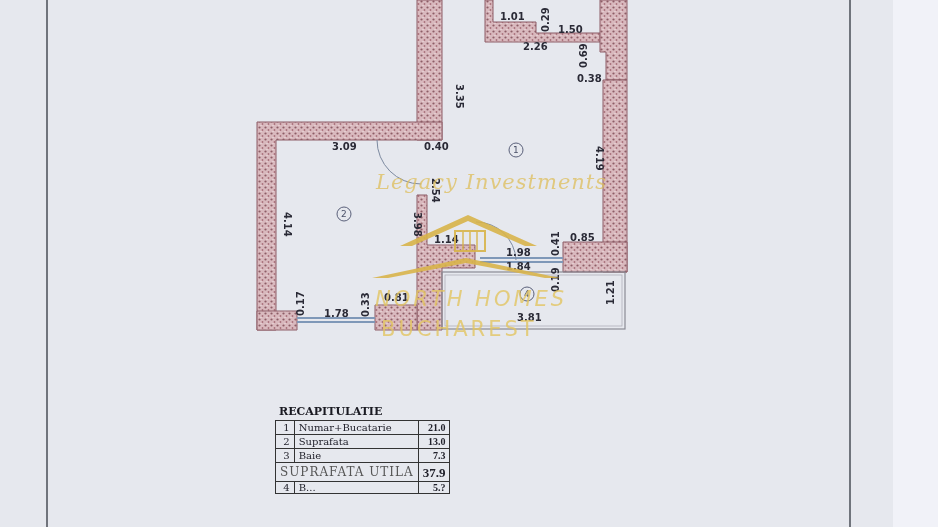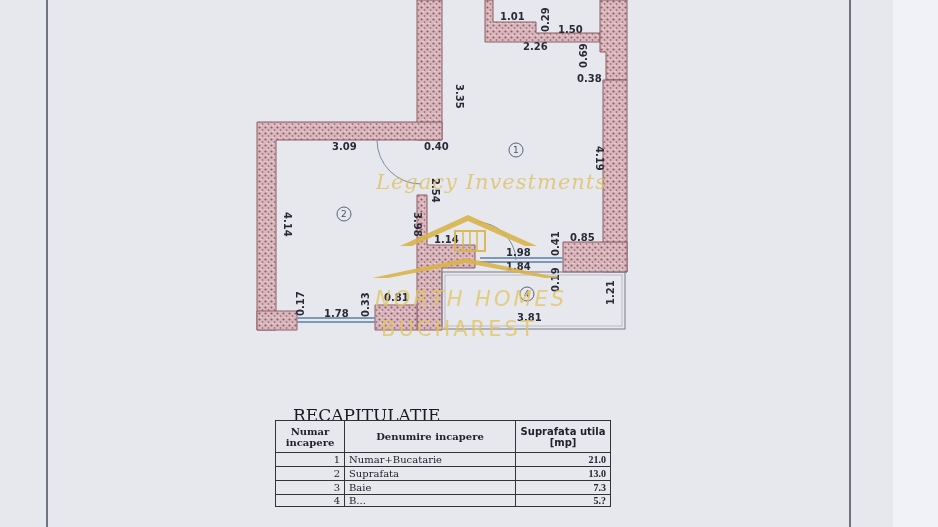--- a/index.html
+++ b/index.html
@@ -5,21 +5,21 @@
   html,body{margin:0;padding:0;}
   body{width:938px;height:527px;overflow:hidden;background:#eef0f6;position:relative;font-family:"DejaVu Sans",sans-serif;}
   .paper{position:absolute;left:0;top:0;width:893px;height:527px;background:#e6e8ee;}
   .paper-edge{position:absolute;left:893px;top:0;width:45px;height:527px;background:#f1f2f8;}
   .frame-line{position:absolute;top:0;width:2px;height:527px;background:#70747c;}
   svg.plan{position:absolute;left:0;top:0;}
   .dim{font-family:"DejaVu Sans",sans-serif;font-weight:bold;font-size:10px;fill:#2a2a36;}
   .room-num{font-family:"DejaVu Sans",sans-serif;font-size:9px;fill:#4a5068;}
   .wm-script{position:absolute;left:376px;top:170px;font-family:"DejaVu Serif",serif;font-style:italic;font-size:21px;color:rgba(222,190,90,0.75);letter-spacing:1px;white-space:nowrap;}
   .wm-line{position:absolute;font-family:"DejaVu Sans",sans-serif;font-size:21px;color:rgba(226,196,96,0.8);letter-spacing:3px;white-space:nowrap;}
-  .table-title{position:absolute;left:293px;top:405px;font-family:"DejaVu Serif",serif;font-size:17px;font-weight:normal;color:#1a1a22;}
+  .table-title{position:absolute;left:279px;top:405px;font-family:"DejaVu Serif",serif;font-size:11px;font-weight:bold;color:#1a1a22;}
   table.recap{position:absolute;left:275px;top:420px;border-collapse:collapse;font-family:"DejaVu Serif",serif;color:#22222c;}
   table.recap td,table.recap th{border:1.5px solid #333;padding:0 4px;font-size:10px;line-height:11px;}
   table.recap th{font-weight:bold;text-align:center;height:31px;vertical-align:middle;}
   th.c1{width:60px;font-size:9px;}
   th.c2{width:162px;}
   th.c3{width:86px;font-family:"DejaVu Sans",sans-serif;font-size:11px;}
   td.num{text-align:right;padding-right:10px;}
   td.val{text-align:right;font-family:Liberation Serif, serif;font-weight:bold;}
   tr.row td{height:13px;}
   tr.total td{height:18px;font-size:12px;}
@@ -124,39 +124,38 @@
   </g>
 </svg>
 
 <div class="wm-script">Legacy Investments</div>
 <div class="wm-line" style="left:375px;top:287px;font-style:italic;">NORTH HOMES</div>
 <div class="wm-line" style="left:381px;top:317px;">BUCHAREST</div>
 
 <div class="table-title">RECAPITULATIE</div>
 <table class="recap">
   <tbody>
-      <tr>
-    <th class="c1">Numar incapere</th>
-    <th class="c2">Denumire incapere</th>
-    <th class="c3">Suprafata utila [mp]</th>
-  </tr>
   <tr class="row">
     <td class="num">1</td>
     <td>Numar+Bucatarie</td>
     <td class="val">21.0</td>
   </tr>
   <tr class="row">
     <td class="num">2</td>
     <td>Suprafata</td>
     <td class="val">13.0</td>
   </tr>
   <tr class="row">
     <td class="num">3</td>
     <td>Baie</td>
     <td class="val">7.3</td>
   </tr>
+  <tr class="total">
+    <td class="lbl" colspan="2">SUPRAFATA UTILA</td>
+    <td class="val">37.9</td>
+  </tr>
   <tr class="cut">
     <td class="num">4</td>
     <td>B...</td>
     <td class="val">5.?</td>
   </tr>
 </tbody>
   </table>
 
 </body></html>

